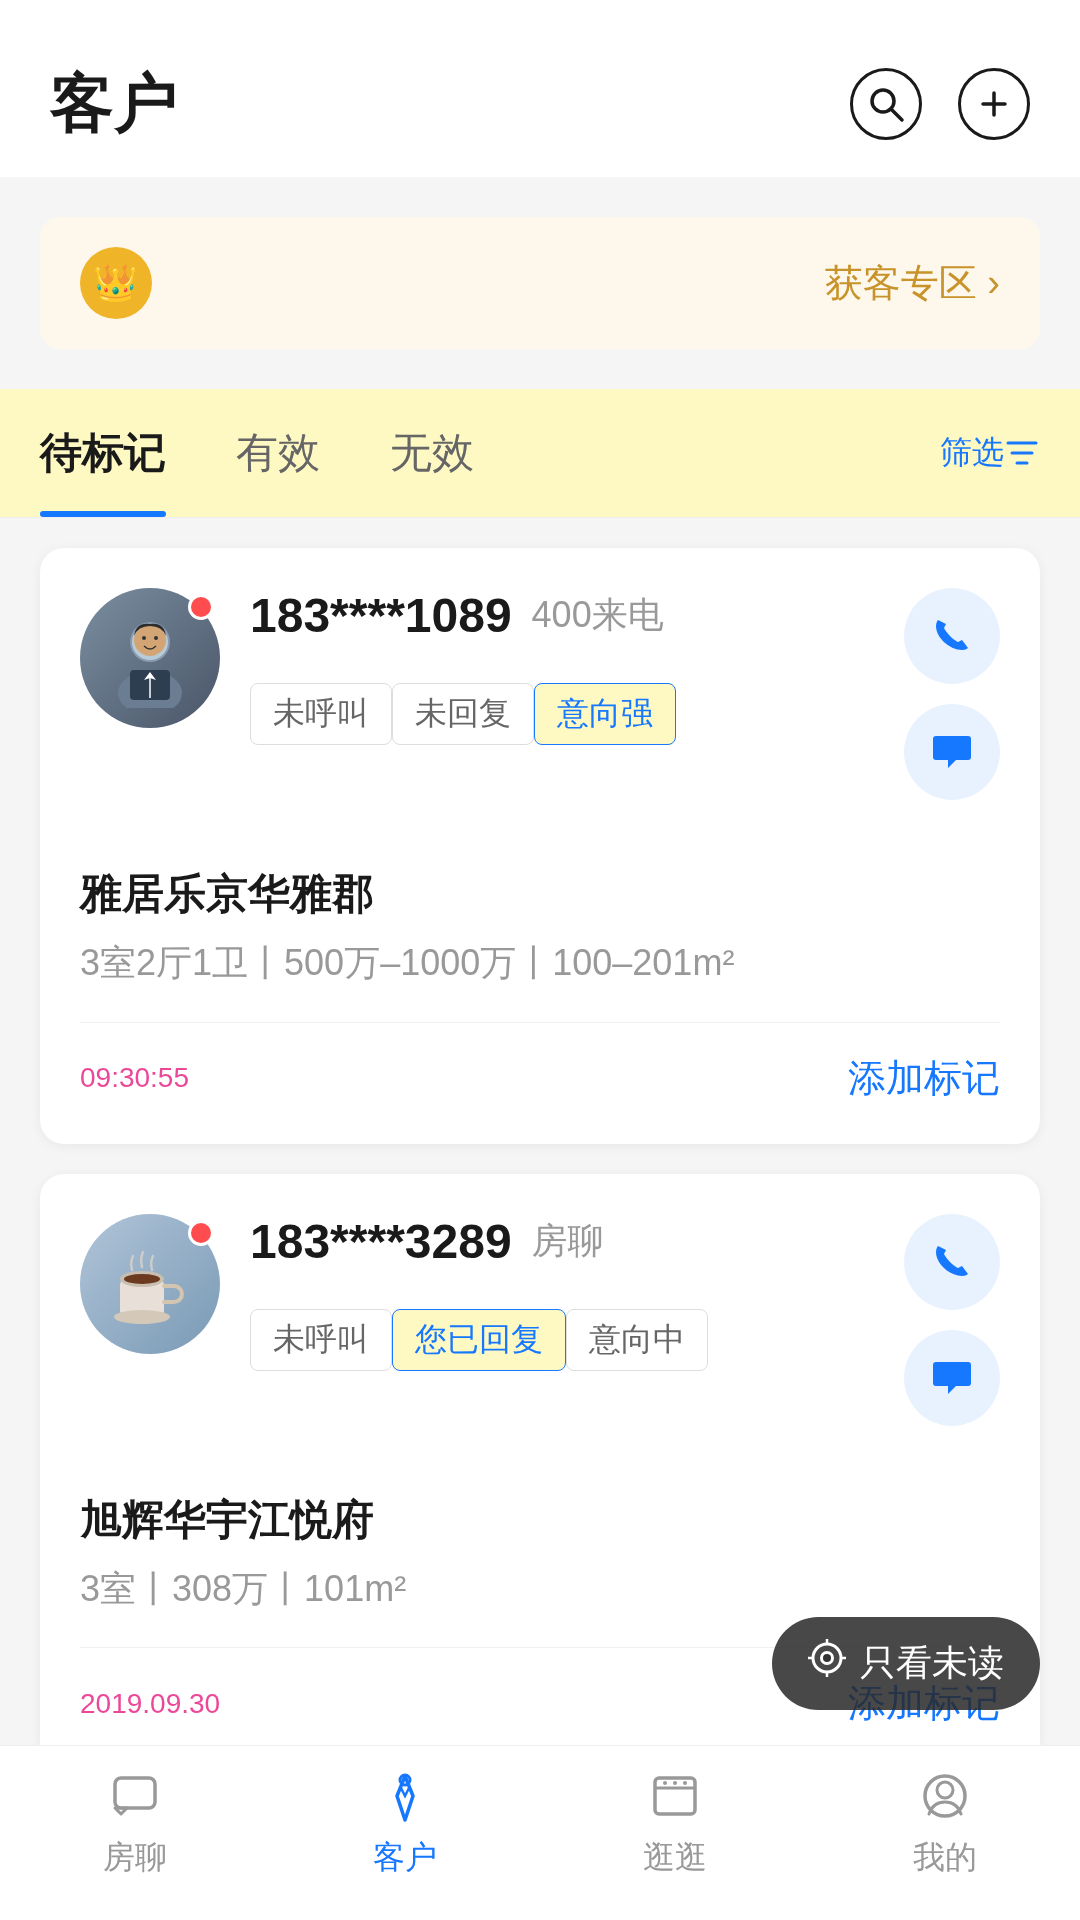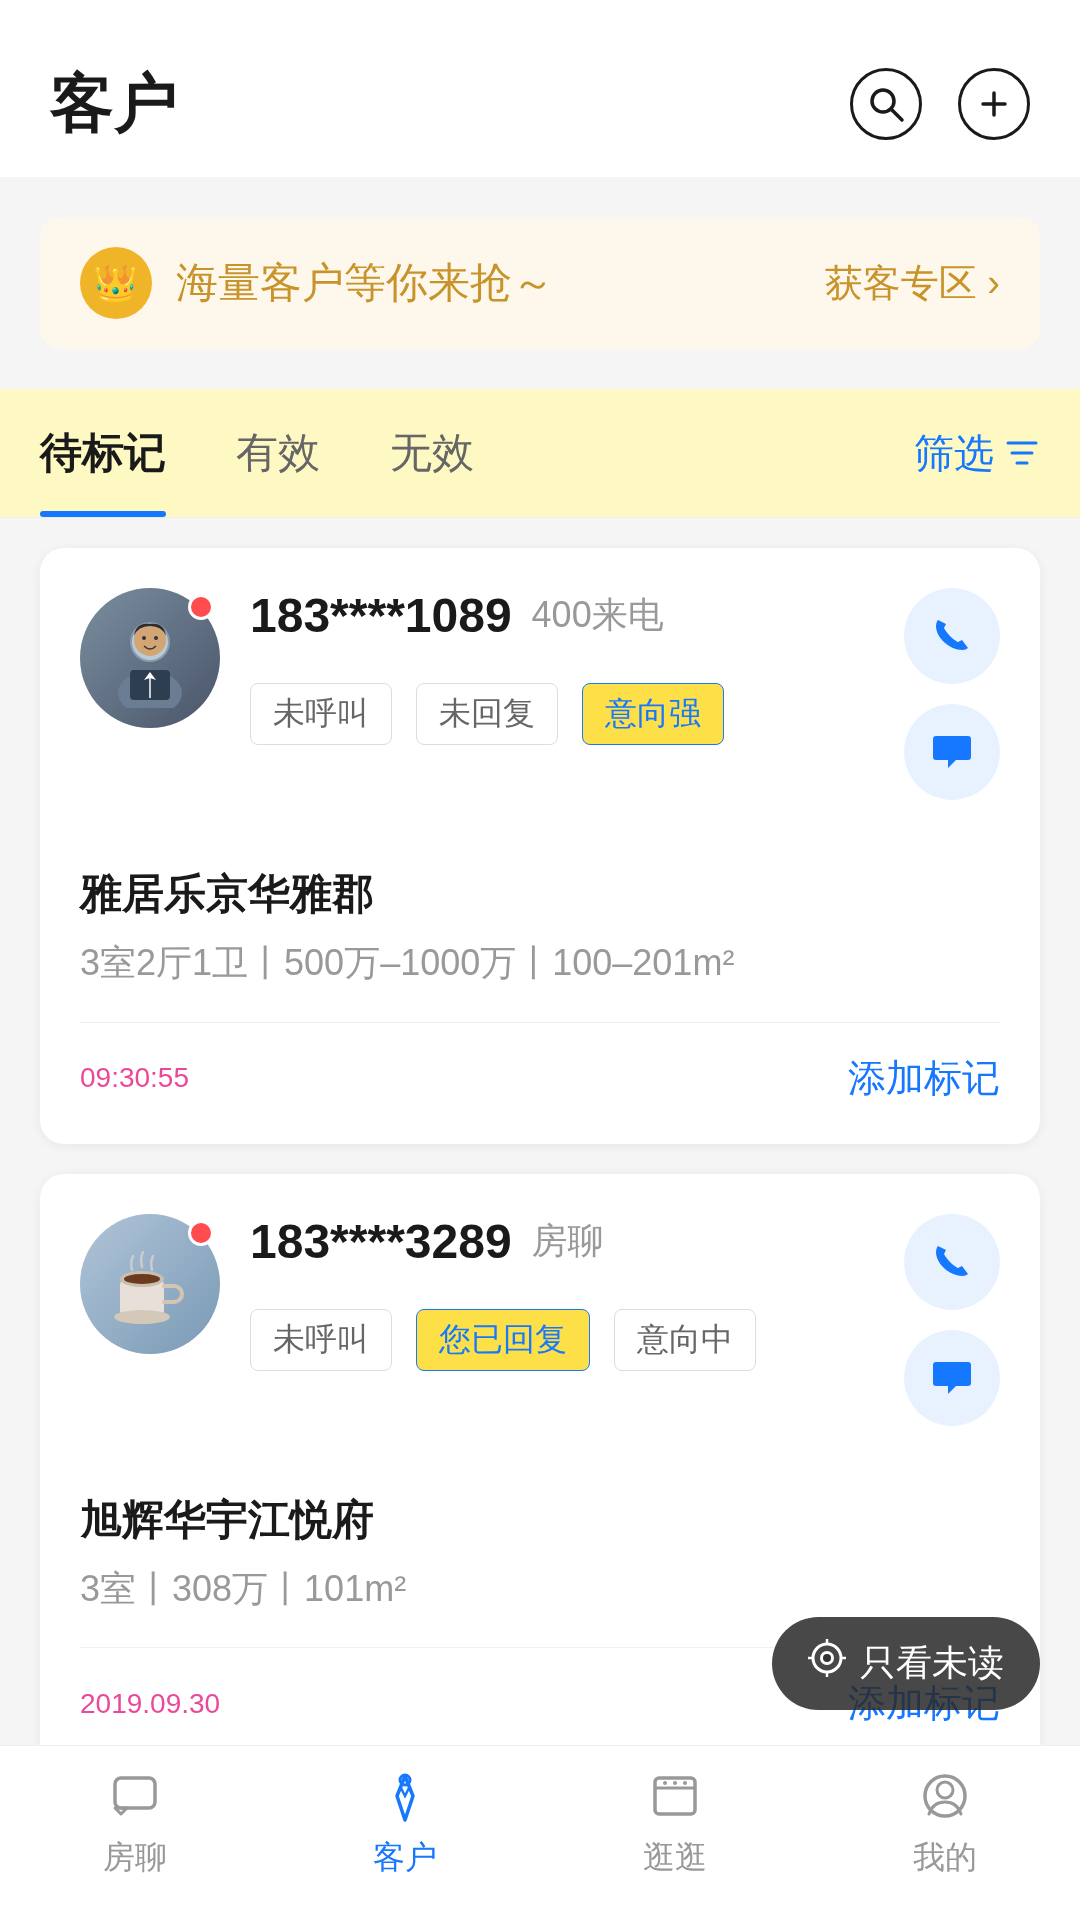--- a/index.html
+++ b/index.html
@@ -107,24 +107,23 @@
       bottom: 0;
       left: 0;
       right: 0;
       height: 6px;
       background: #1677ff;
       border-radius: 3px;
     }
     .tab-filter {
       margin-left: auto;
       color: #1677ff;
-      font-size: 40px;
-      display: flex;
-      align-items: center;
-      gap: 10px;
+      font-size: 32px;
+      display: flex;
+      align-items: center;
       padding: 36px 0;
     }
 
     
     .card-list {
       padding: 30px 40px;
       display: flex;
       flex-direction: column;
       gap: 30px;
     }
@@ -182,35 +181,35 @@
       font-size: 48px;
       font-weight: 700;
       color: #1a1a1a;
     }
     .card-source {
       font-size: 36px;
       color: #999;
     }
     .card-tags {
       display: flex;
-      gap: 24px;
+      gap: 0;
       flex-wrap: wrap;
       margin-top: 40px;
     }
     .tag {
       padding: 8px 22px;
       border-radius: 8px;
       font-size: 32px;
       border: 1.5px solid #ddd;
       color: #666;
     }
     .tag-blue {
       border-color: #1677ff;
       color: #1677ff;
-      background: #fde047;
+      background: #fef9c3;
     }
     .card-actions {
       display: flex;
       flex-direction: column;
       gap: 20px;
       margin-left: 10px;
     }
     .action-btn {
       width: 96px;
       height: 96px;
@@ -341,21 +340,20 @@
         <line x1="18" y1="7" x2="18" y2="29" stroke="#1a1a1a" stroke-width="3.5" stroke-linecap="round"></line>
         <line x1="7" y1="18" x2="29" y2="18" stroke="#1a1a1a" stroke-width="3.5" stroke-linecap="round"></line>
       </svg>
     </div>
   </div>
 </div>
 
 <div class="banner">
   <div class="banner-left">
     <div class="banner-crown">👑</div>
-    <span class="banner-text">海量客户等你来抢～</span>
   </div>
   <div class="banner-right">获客专区 ›</div>
 </div>
 
 <div class="tabs">
   <div class="tab active">
     <span>待标记</span>
   </div>
   <div class="tab">
     <span>有效</span>

